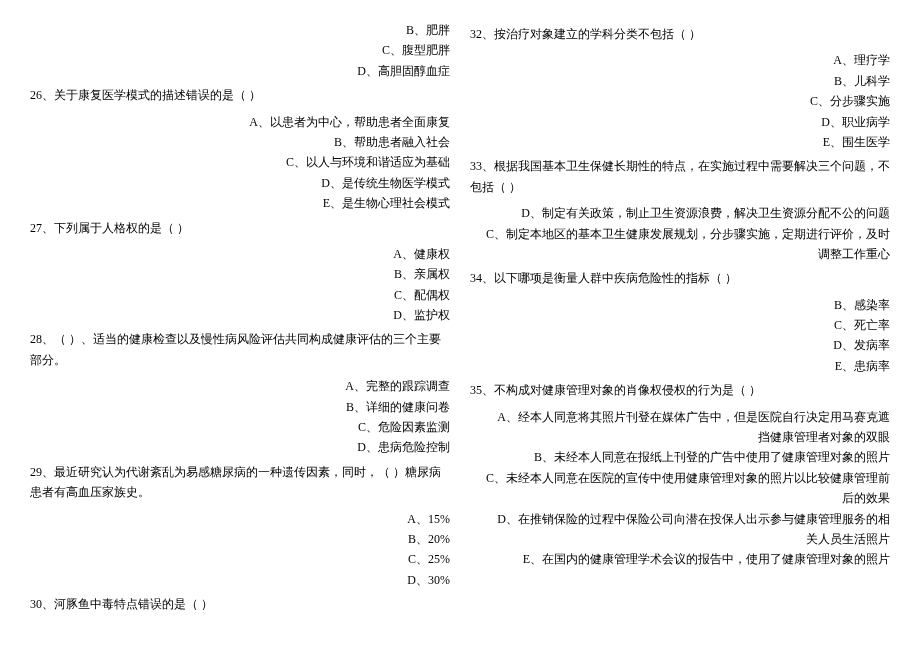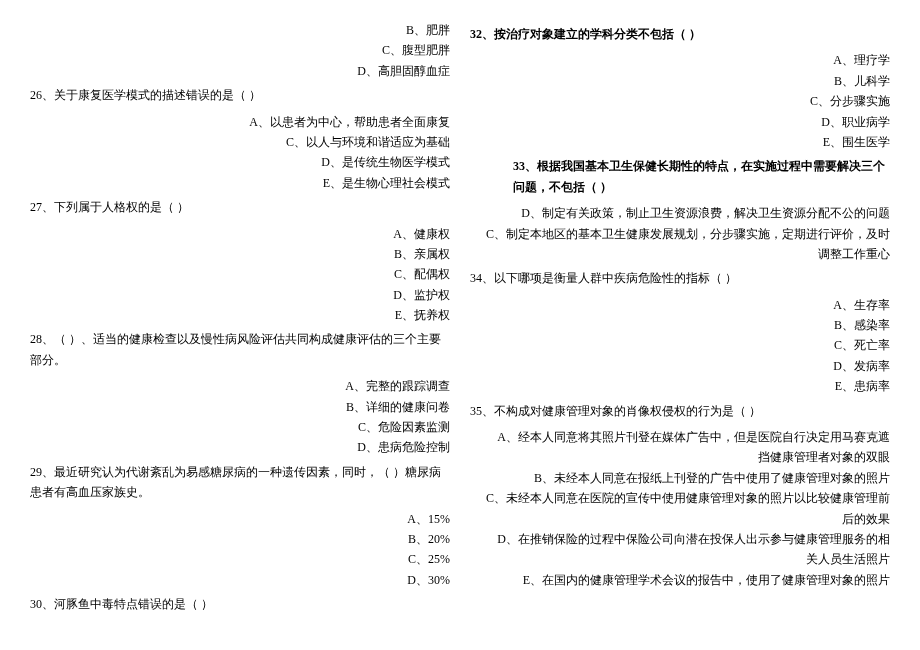--- a/index.html
+++ b/index.html
@@ -43,53 +43,52 @@
 <body>
 
 <div class="page">
   <div class="columns">
     <div class="col" id="left-col">
         <div class="option">B、肥胖</div>
         <div class="option">C、腹型肥胖</div>
         <div class="option">D、高胆固醇血症</div>
         <div class="question-block" style="font-weight: normal; margin-top: 4px;">26、关于康复医学模式的描述错误的是（    ）</div>
         <div class="option">A、以患者为中心，帮助患者全面康复</div>
+        <div class="option">B、帮助患者融入社会</div>
         <div class="option">C、以人与环境和谐适应为基础</div>
         <div class="option">D、是传统生物医学模式</div>
         <div class="option">E、是生物心理社会模式</div>
         <div class="question-block" style="font-weight: normal; margin-top: 4px;">27、下列属于人格权的是（    ）</div>
         <div class="option">A、健康权</div>
         <div class="option">B、亲属权</div>
         <div class="option">C、配偶权</div>
         <div class="option">D、监护权</div>
-        <div class="option">E、抚养权</div>
         <div class="question-block" style="font-weight: normal; margin-top: 4px;">28、（    ）、适当的健康检查以及慢性病风险评估共同构成健康评估的三个主要部分。</div>
         <div class="option">A、完整的跟踪调查</div>
         <div class="option">B、详细的健康问卷</div>
         <div class="option">C、危险因素监测</div>
         <div class="option">D、患病危险控制</div>
         <div class="question-block" style="font-weight: normal; margin-top: 4px;">29、最近研究认为代谢紊乱为易感糖尿病的一种遗传因素，同时，（    ）糖尿病患者有高血压家族史。</div>
         <div class="option">A、15%</div>
         <div class="option">B、20%</div>
         <div class="option">C、25%</div>
         <div class="option">D、30%</div>
         <div class="question-block" style="font-weight: normal; margin-top: 4px;">30、河豚鱼中毒特点错误的是（    ）</div>
       </div>
     <div class="col" id="right-col">
-        <div class="question-block" style="font-weight: bold; margin-top: 4px;">32、按治疗对象建立的学科分类不包括（    ）</div>
+        <div class="question-block" style="font-weight: normal; margin-top: 4px;">32、按治疗对象建立的学科分类不包括（    ）</div>
         <div class="option">A、理疗学</div>
         <div class="option">B、儿科学</div>
         <div class="option">C、分步骤实施</div>
         <div class="option">D、职业病学</div>
         <div class="option">E、围生医学</div>
-        <div class="question-block" style="font-weight: bold; margin-top: 4px; margin-left: 43px;">33、根据我国基本卫生保健长期性的特点，在实施过程中需要解决三个问题，不包括（    ）</div>
+        <div class="question-block" style="font-weight: normal; margin-top: 4px;">33、根据我国基本卫生保健长期性的特点，在实施过程中需要解决三个问题，不包括（    ）</div>
         <div class="option">D、制定有关政策，制止卫生资源浪费，解决卫生资源分配不公的问题</div>
         <div class="option">C、制定本地区的基本卫生健康发展规划，分步骤实施，定期进行评价，及时调整工作重心</div>
         <div class="question-block" style="font-weight: normal; margin-top: 4px;">34、以下哪项是衡量人群中疾病危险性的指标（    ）</div>
-        <div class="option">A、生存率</div>
         <div class="option">B、感染率</div>
         <div class="option">C、死亡率</div>
         <div class="option">D、发病率</div>
         <div class="option">E、患病率</div>
         <div class="question-block" style="font-weight: normal; margin-top: 4px;">35、不构成对健康管理对象的肖像权侵权的行为是（    ）</div>
         <div class="option">A、经本人同意将其照片刊登在媒体广告中，但是医院自行决定用马赛克遮挡健康管理者对象的双眼</div>
         <div class="option">B、未经本人同意在报纸上刊登的广告中使用了健康管理对象的照片</div>
         <div class="option">C、未经本人同意在医院的宣传中使用健康管理对象的照片以比较健康管理前后的效果</div>
         <div class="option">D、在推销保险的过程中保险公司向潜在投保人出示参与健康管理服务的相关人员生活照片</div>
         <div class="option">E、在国内的健康管理学术会议的报告中，使用了健康管理对象的照片</div>

